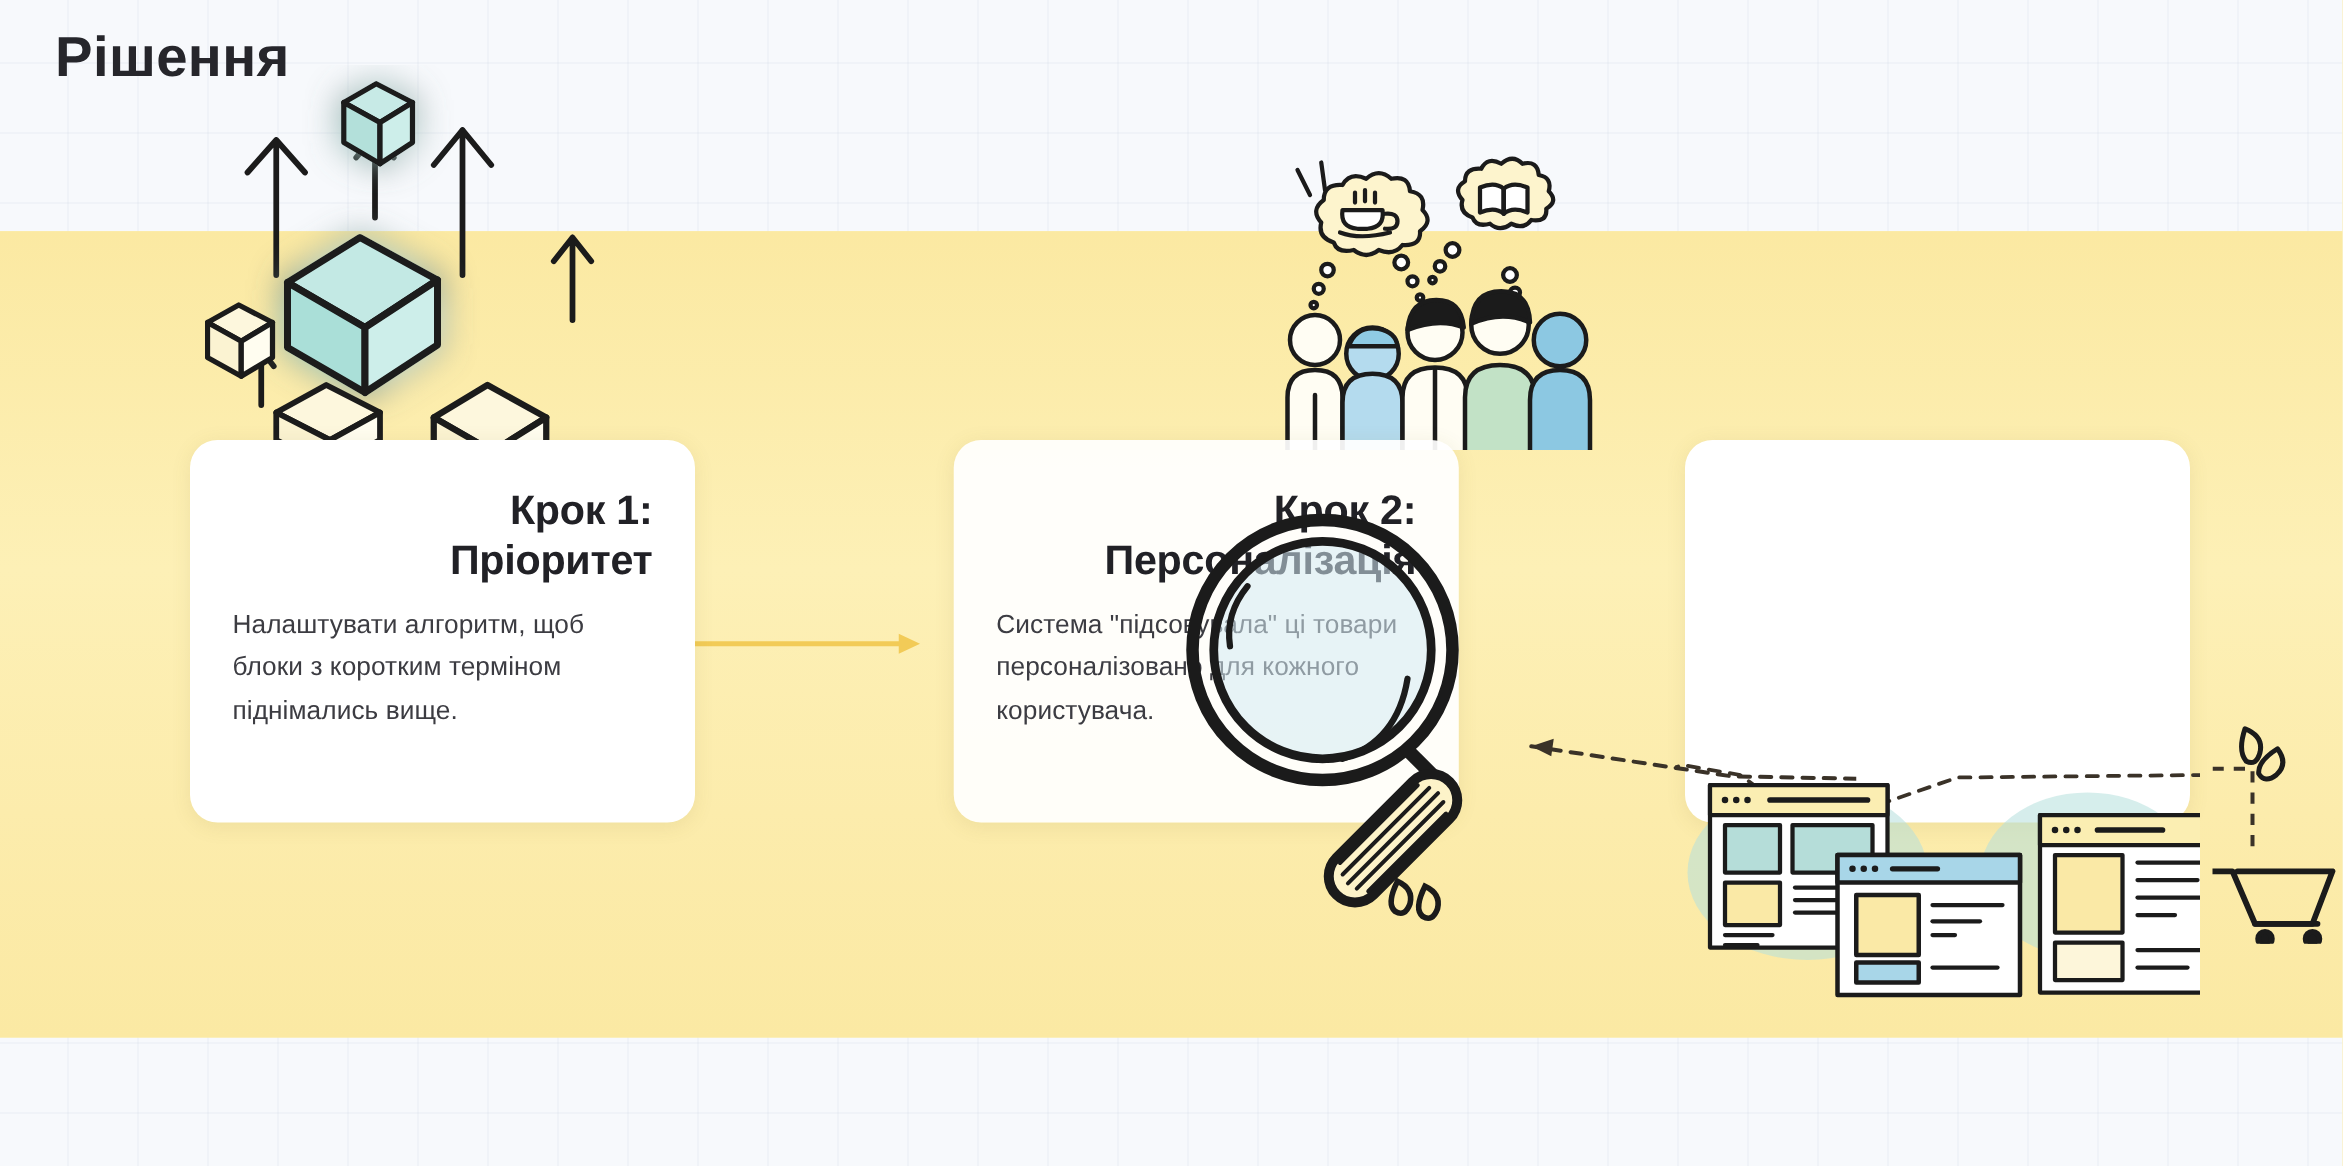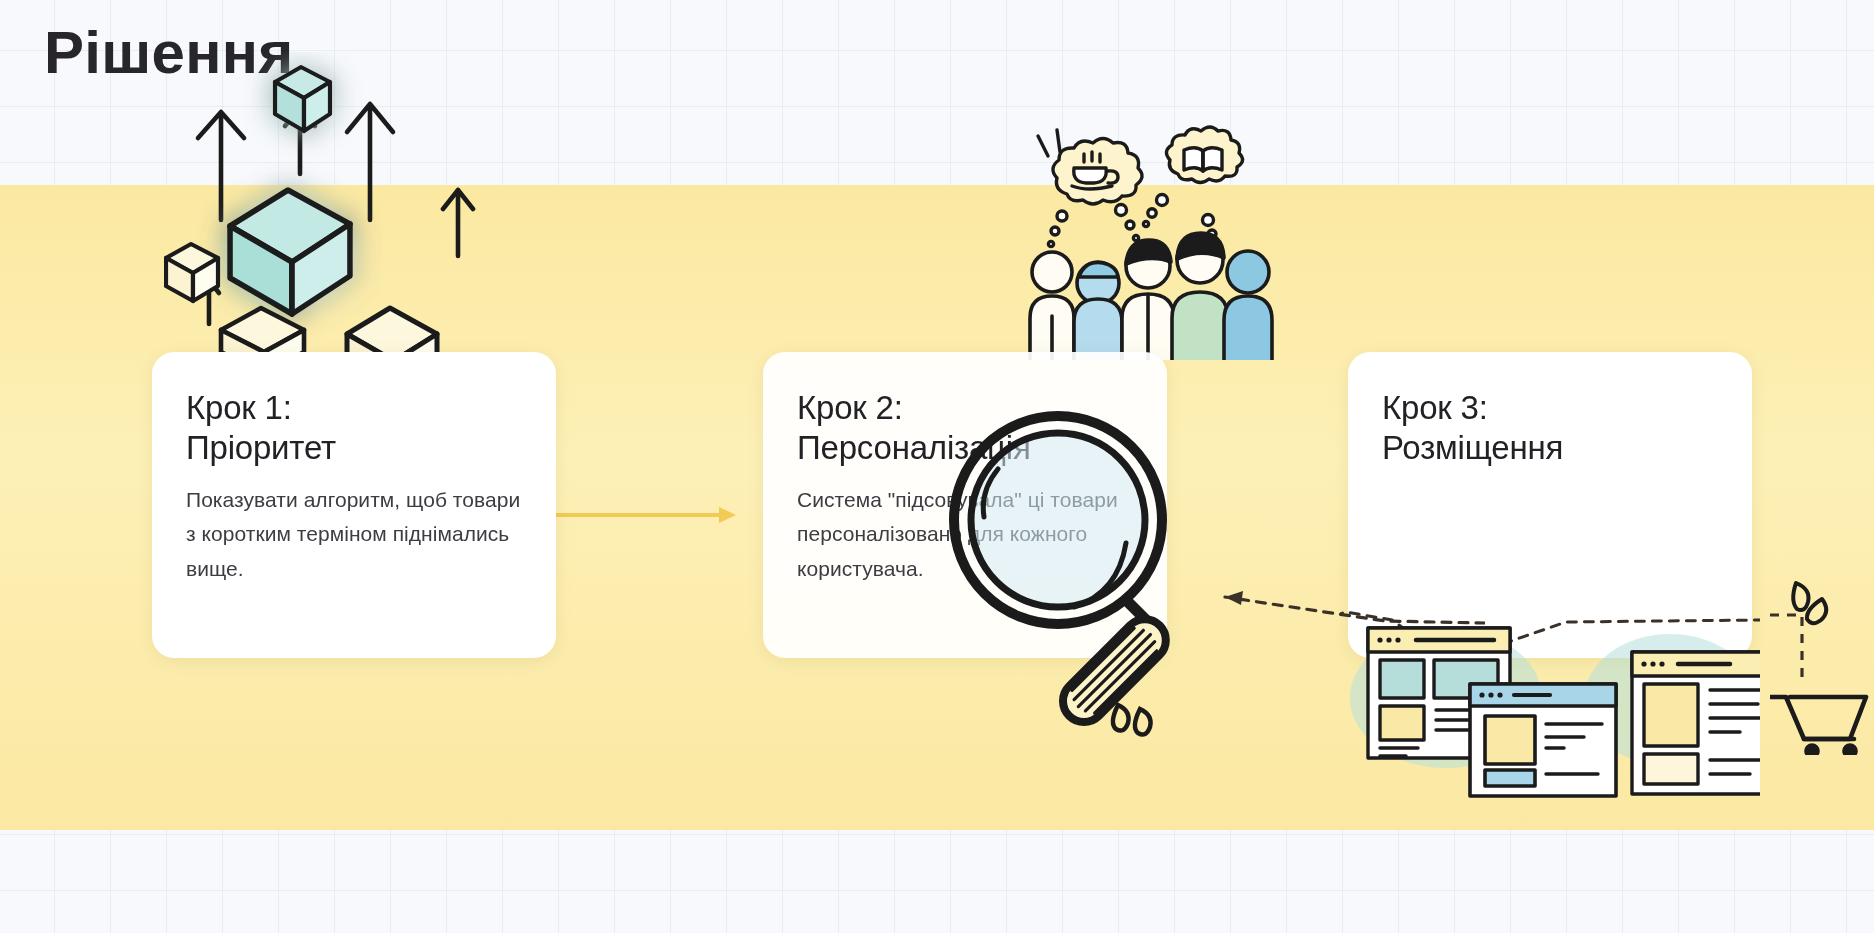--- a/index.html
+++ b/index.html
@@ -24,41 +24,42 @@
   
   #yellow-band{
     position:absolute; left:0; top:185px; width:1874px; height:645px;
     background:#fcedab;
     background-image:linear-gradient(180deg,#fbe9a2 0%,#fdf0b6 42%,#fcecac 72%,#fbe9a3 100%);
   }
 
   
   #page-title{
     position:absolute; left:44px; top:23px;
-    font-size:60px; font-weight:bold; letter-spacing:.3px;
+    font-size:45px; font-weight:bold; letter-spacing:.3px;
     color:#26262b; line-height:1;
   }
 
   
   .card{
     position:absolute; top:352px; width:404px; height:306px;
     background:#ffffff; border-radius:22px;
     box-shadow:0 3px 16px rgba(120,105,40,.10);
     padding:36px 34px 0 34px;
     z-index:6;
   }
   #card-1{ left:152px; }
   #card-2{ left:743px;margin-left:20px; }
   #card-3{ left:1348px; }
   #card-2{ background:rgba(255,255,255,.93); }
 
   .card-title{
-    font-size:33px; font-weight:normal; color:#212126;
+    font-size:33px; font-weight:bold; color:#212126;
     line-height:1.22; letter-spacing:-.2px;
     white-space:pre-line;
+    text-align:right;
   }
   .card-body{
     margin-top:14px;
     font-size:21px; color:#3c3c42; line-height:1.66;
     letter-spacing:.05px;
   }
 
   
   #connector-arrow{
     position:absolute; left:553px; top:506px; width:183px; height:18px; z-index:5;
@@ -312,25 +313,23 @@
 </svg>
 
 <svg id="connector-arrow" viewBox="0 0 183 18">
   <path d="M0 9 H168" stroke="#f2cb57" stroke-width="4" stroke-linecap="round"></path>
   <path d="M166 1 L183 9 L166 17 Z" fill="#f2cb57"></path>
 </svg>
 
 <div class="card" id="card-1">
   <div class="card-title">Крок 1:
 Пріоритет</div>
-  <div class="card-body">Показувати алгоритм, щоб товари з коротким терміном піднімались вище.</div>
+  <div class="card-body">Налаштувати алгоритм, щоб блоки з коротким терміном піднімались вище.</div>
 </div>
 
 <div class="card" id="card-2">
   <div class="card-title">Крок 2:
 Персоналізація</div>
   <div class="card-body">Система "підсовувала" ці товари персоналізовано для кожного користувача.</div>
 </div>
 
 <div class="card" id="card-3">
-  <div class="card-title">Крок 3:
-Розміщення</div>
 </div>
 
 </body></html>

